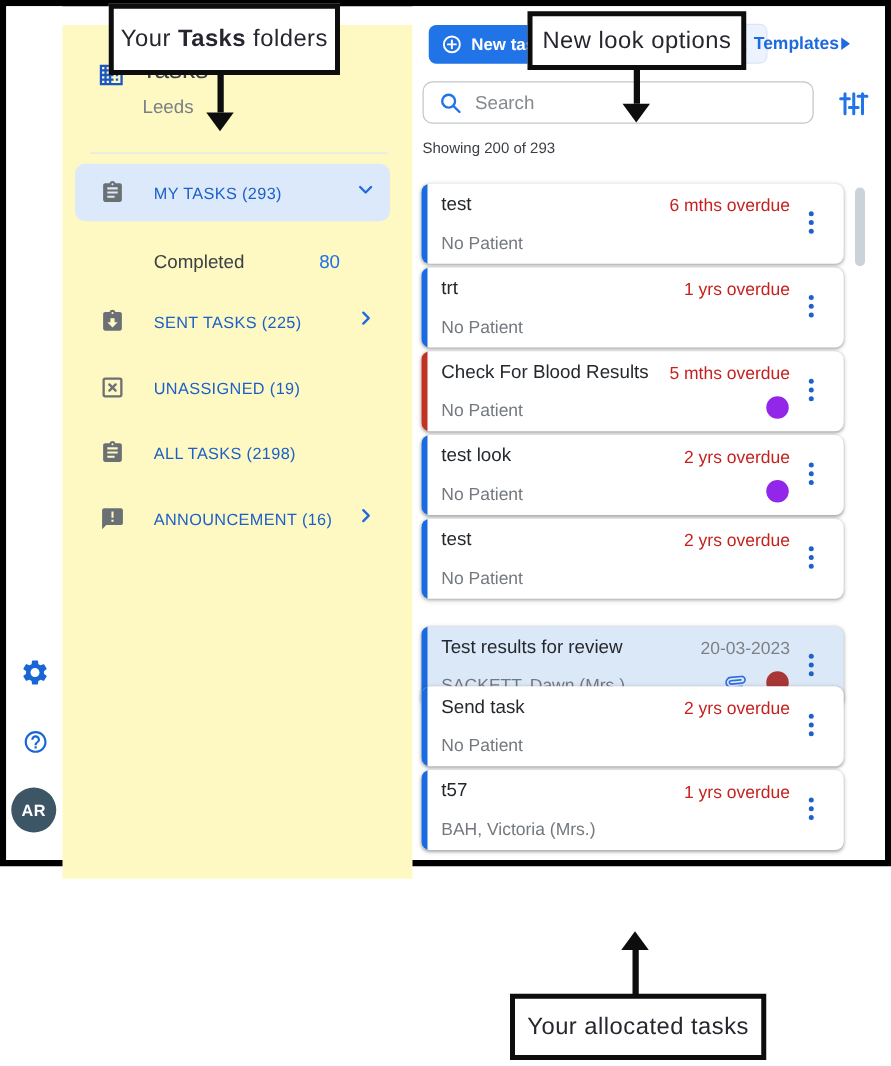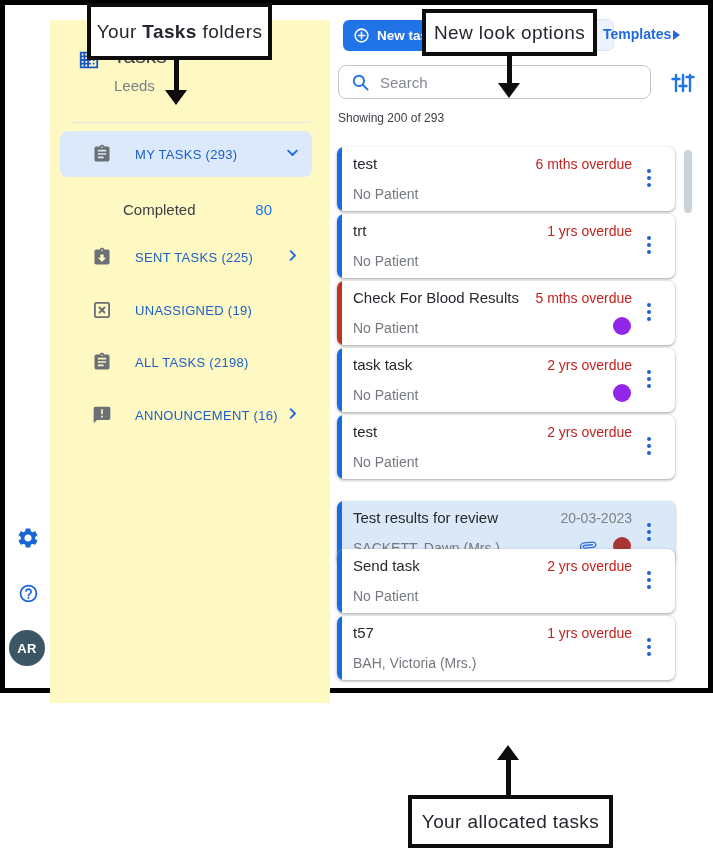--- a/index.html
+++ b/index.html
@@ -26,21 +26,21 @@
   .avatar { position:absolute; left:4px; top:625px; width:36px; height:36px;
     border-radius:50%; background:#3d5666; color:#fff; font-size:13px; font-weight:bold;
     display:flex; align-items:center; justify-content:center; letter-spacing:.3px; }
 
   
   .sidebar { position:absolute; left:45px; top:15px; width:280px; height:100%; background:#fef9c3; }
   .sb-title { position:absolute; left:63px; top:24px; font-size:21px; color:#3f4348; }
   .sb-subtitle { position:absolute; left:64px; top:57px; font-size:15px; color:#7a7f85; }
   .sb-divider { position:absolute; left:22px; top:102px; width:238px; height:1px; background:#e2e5ea; }
   .nav-row { position:absolute; left:10px; width:252px; height:46px;
-    display:flex; align-items:center; padding:0 12px 0 32px; border-radius:8px; cursor:pointer; }
+    display:flex; align-items:center; padding:0 12px 0 20px; border-radius:8px; cursor:pointer; }
   .nav-row .nav-ic { width:20px; height:20px; flex:0 0 20px; }
   .nav-row .nav-label { margin-left:23px; font-size:13px; color:#1b60c9; letter-spacing:.3px; white-space:nowrap; }
   .nav-row.active { background:#dbe9fb; }
   .nav-chev { margin-left:auto; }
   .sub-row { position:absolute; left:10px; width:252px; height:46px; display:flex; align-items:center; cursor:pointer; }
   .sub-label { margin-left:63px; font-size:15px; color:#3c4043; }
   .sub-count { margin-left:auto; margin-right:40px; font-size:15px; color:#2173e8; }
 
   
   .main { position:absolute; left:325px; top:0; width:378px; height:100%; background:#fff; }
@@ -279,21 +279,21 @@
 
     <span class="pri-dot dot-purple"></span>
     <span class="kebab">
             <i></i>
             <i></i>
             <i></i>
           </span>
   </div>
         <div class="card" style="top: 343px;">
     <span class="stripe stripe-blue"></span>
-    <span class="card-title">task task</span>
+    <span class="card-title">test look</span>
     <span class="card-due">2 yrs overdue</span>
     <span class="card-patient">No Patient</span>
 
     <span class="pri-dot dot-purple"></span>
     <span class="kebab">
             <i></i>
             <i></i>
             <i></i>
           </span>
   </div>

